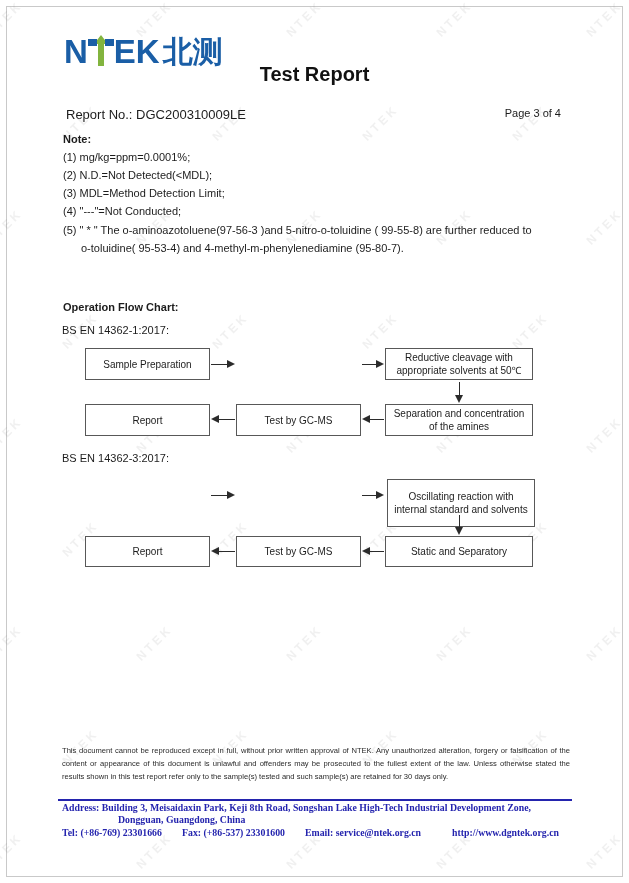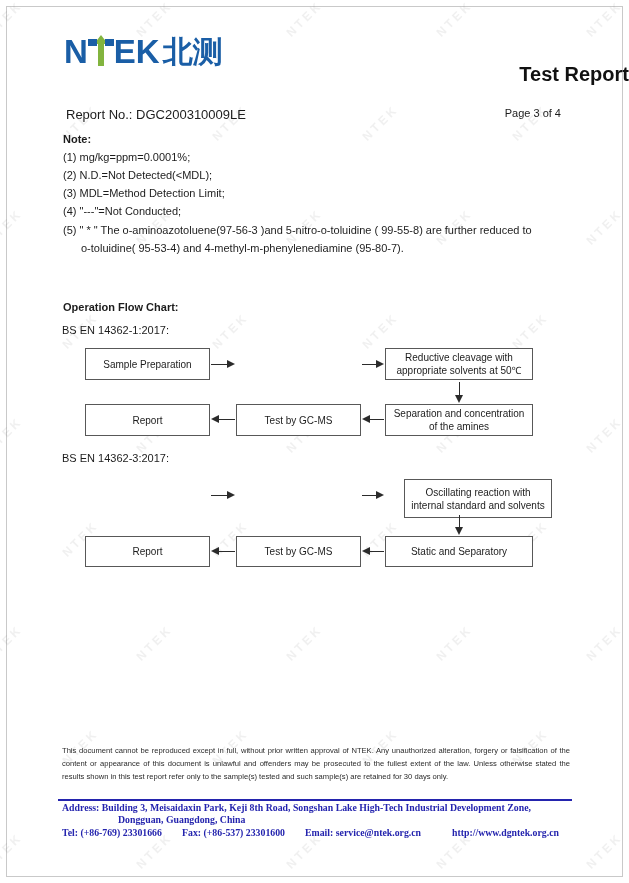--- a/index.html
+++ b/index.html
@@ -15,21 +15,21 @@
   .l-blue{font-weight:bold;font-size:33px;line-height:32px;color:#1a5ea6;letter-spacing:0px;}
   .l-cn{font-size:30px;margin-left:3px;}
   .logo-t{position:relative;width:26px;height:32px;display:inline-block;}
   .logo-t i{position:absolute;display:block;}
   .t-barl{left:0;top:3px;width:9px;height:7px;background:#1a5ea6;}
   .t-barr{right:0;top:3px;width:9px;height:7px;background:#1a5ea6;}
   .t-stem{left:10px;top:8px;bottom:2px;width:6px;background:#82b43e;}
   .t-head{left:6px;top:-1px;width:0;height:0;border-left:7px solid transparent;
           border-right:7px solid transparent;border-bottom:9px solid #82b43e;}
 
-  .title{position:absolute;left:0;top:63px;width:629px;text-align:right;
+  .title{position:absolute;left:0;top:63px;width:629px;text-align:center;
          font-size:20px;font-weight:bold;color:#111;}
   .report-no{position:absolute;left:66px;top:107px;font-size:13px;}
   .page-no{position:absolute;right:68px;top:107px;font-size:11px;}
 
   .note-h{position:absolute;left:63px;top:133px;font-size:11px;font-weight:bold;}
   .note-l{position:absolute;left:63px;font-size:11px;white-space:nowrap;}
   .note-cont{left:81px;}
 
   .sec-h{position:absolute;left:63px;font-size:11px;font-weight:bold;}
   .std{position:absolute;left:62px;font-size:11px;}
@@ -160,21 +160,21 @@
       <i class="shaft"></i>
       <i class="head-l"></i>
     </div>
   <div class="harr left" style="left:211px;top:415px;width:24px">
       <i class="shaft"></i>
       <i class="head-l"></i>
     </div>
 
   <div class="std" style="top:452px">BS EN 14362-3:2017:</div>
 
-  <div class="box" style="left:404px;top:479px;width:148px;height:39px">Oscillating reaction with internal standard and solvents</div>
+  <div class="box" style="left:387px;top:479px;width:148px;height:48px">Oscillating reaction with internal standard and solvents</div>
   <div class="harr" style="left:211px;top:491px;width:24px">
       <i class="shaft"></i>
       <i class="head-r"></i>
     </div>
   <div class="harr" style="left:362px;top:491px;width:22px">
       <i class="shaft"></i>
       <i class="head-r"></i>
     </div>
   <div class="varr" style="left:455px;top:515px;height:20px">
       <i class="shaft"></i>

